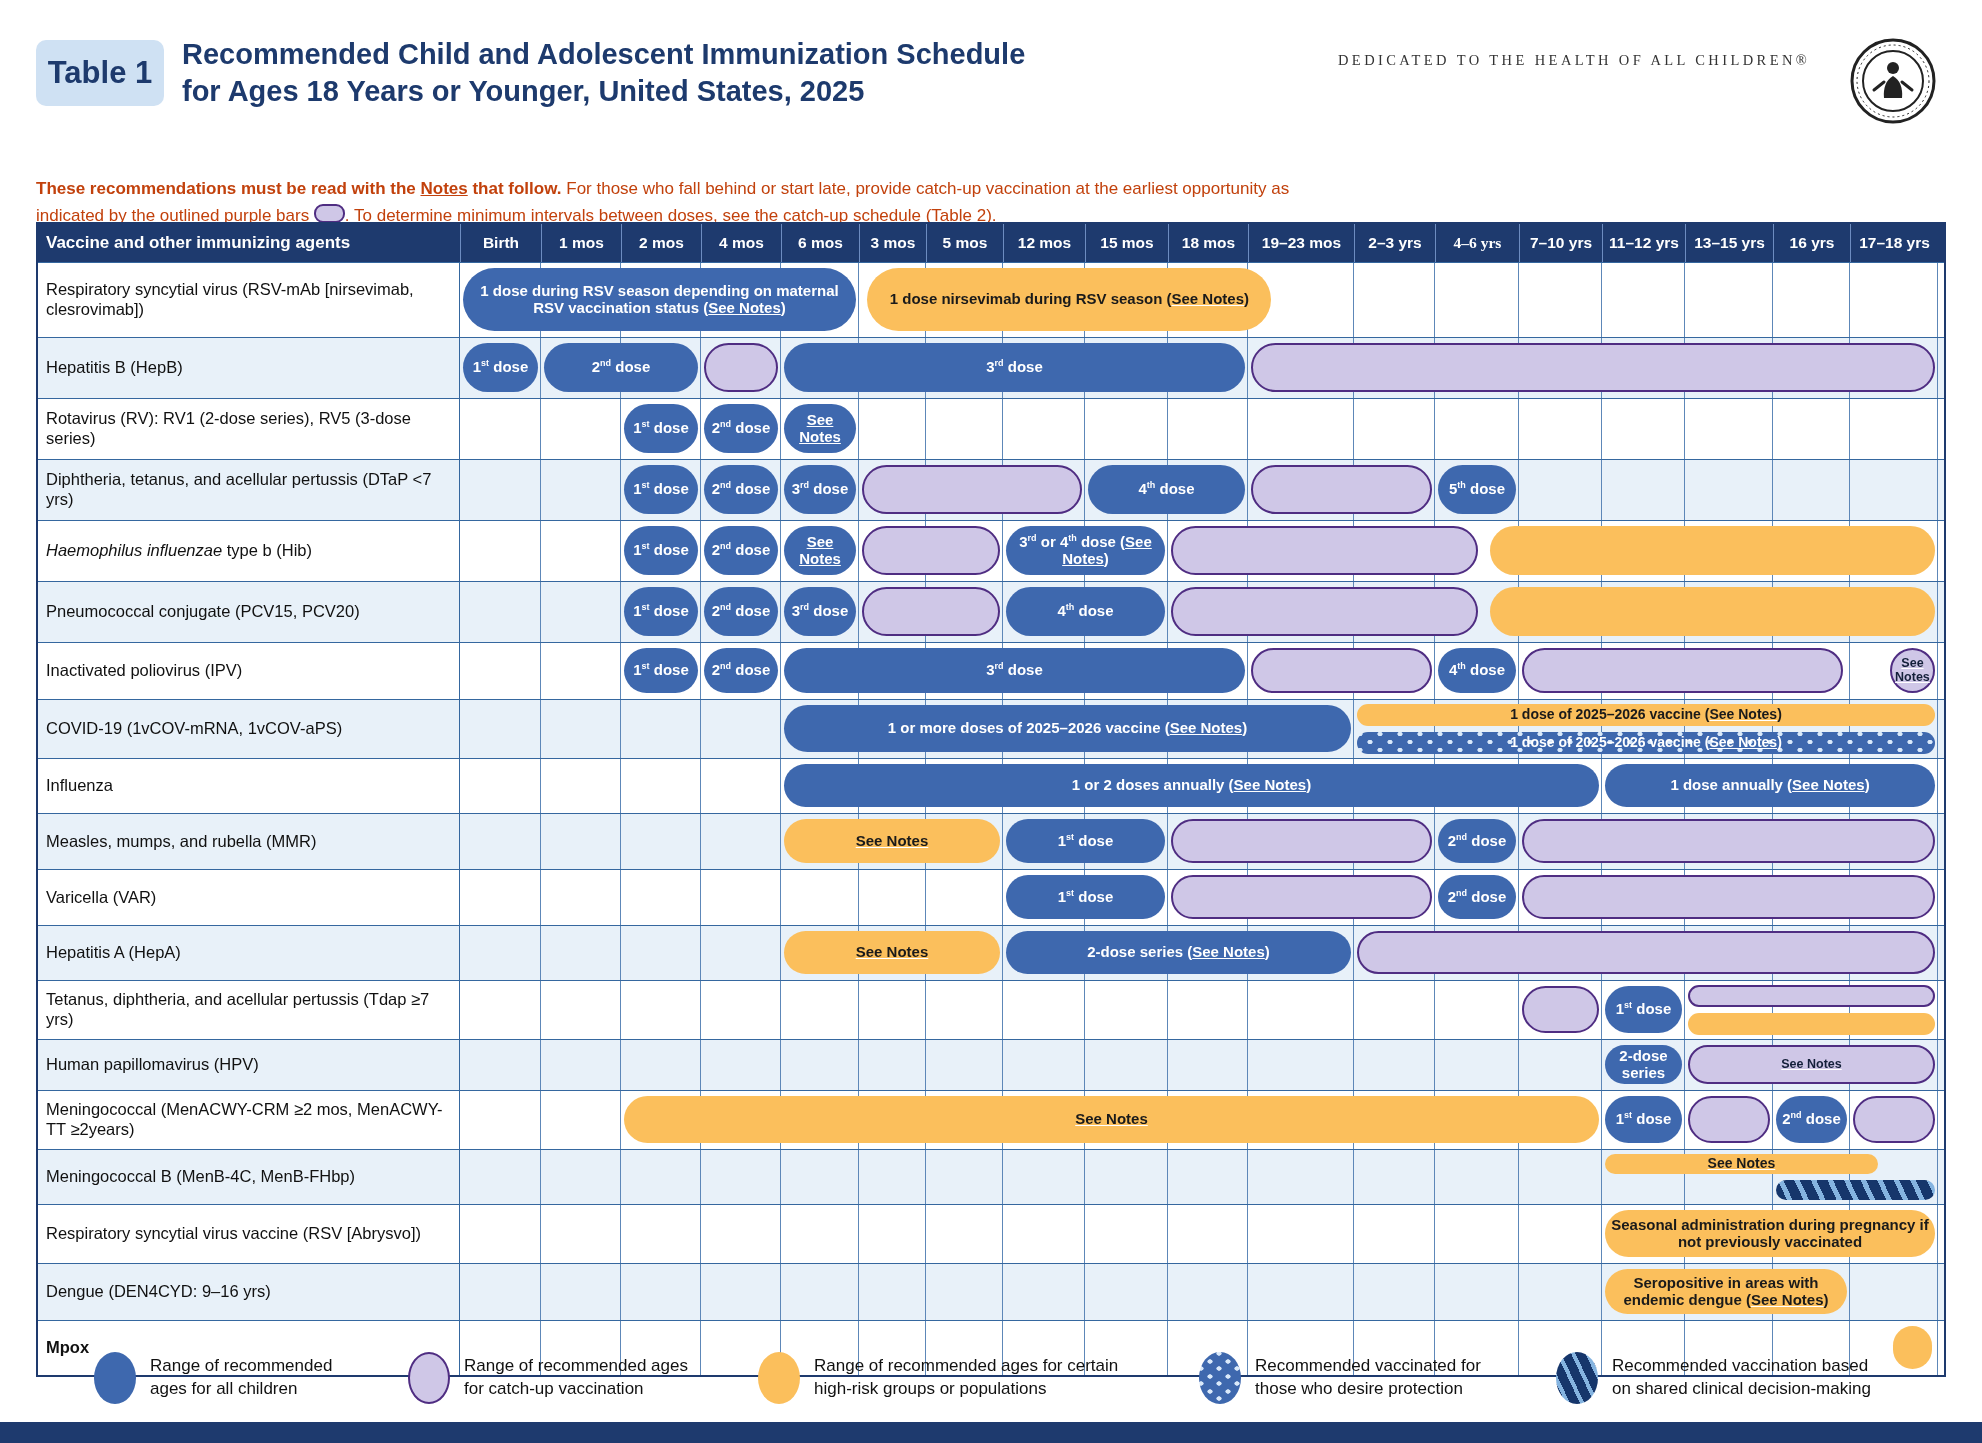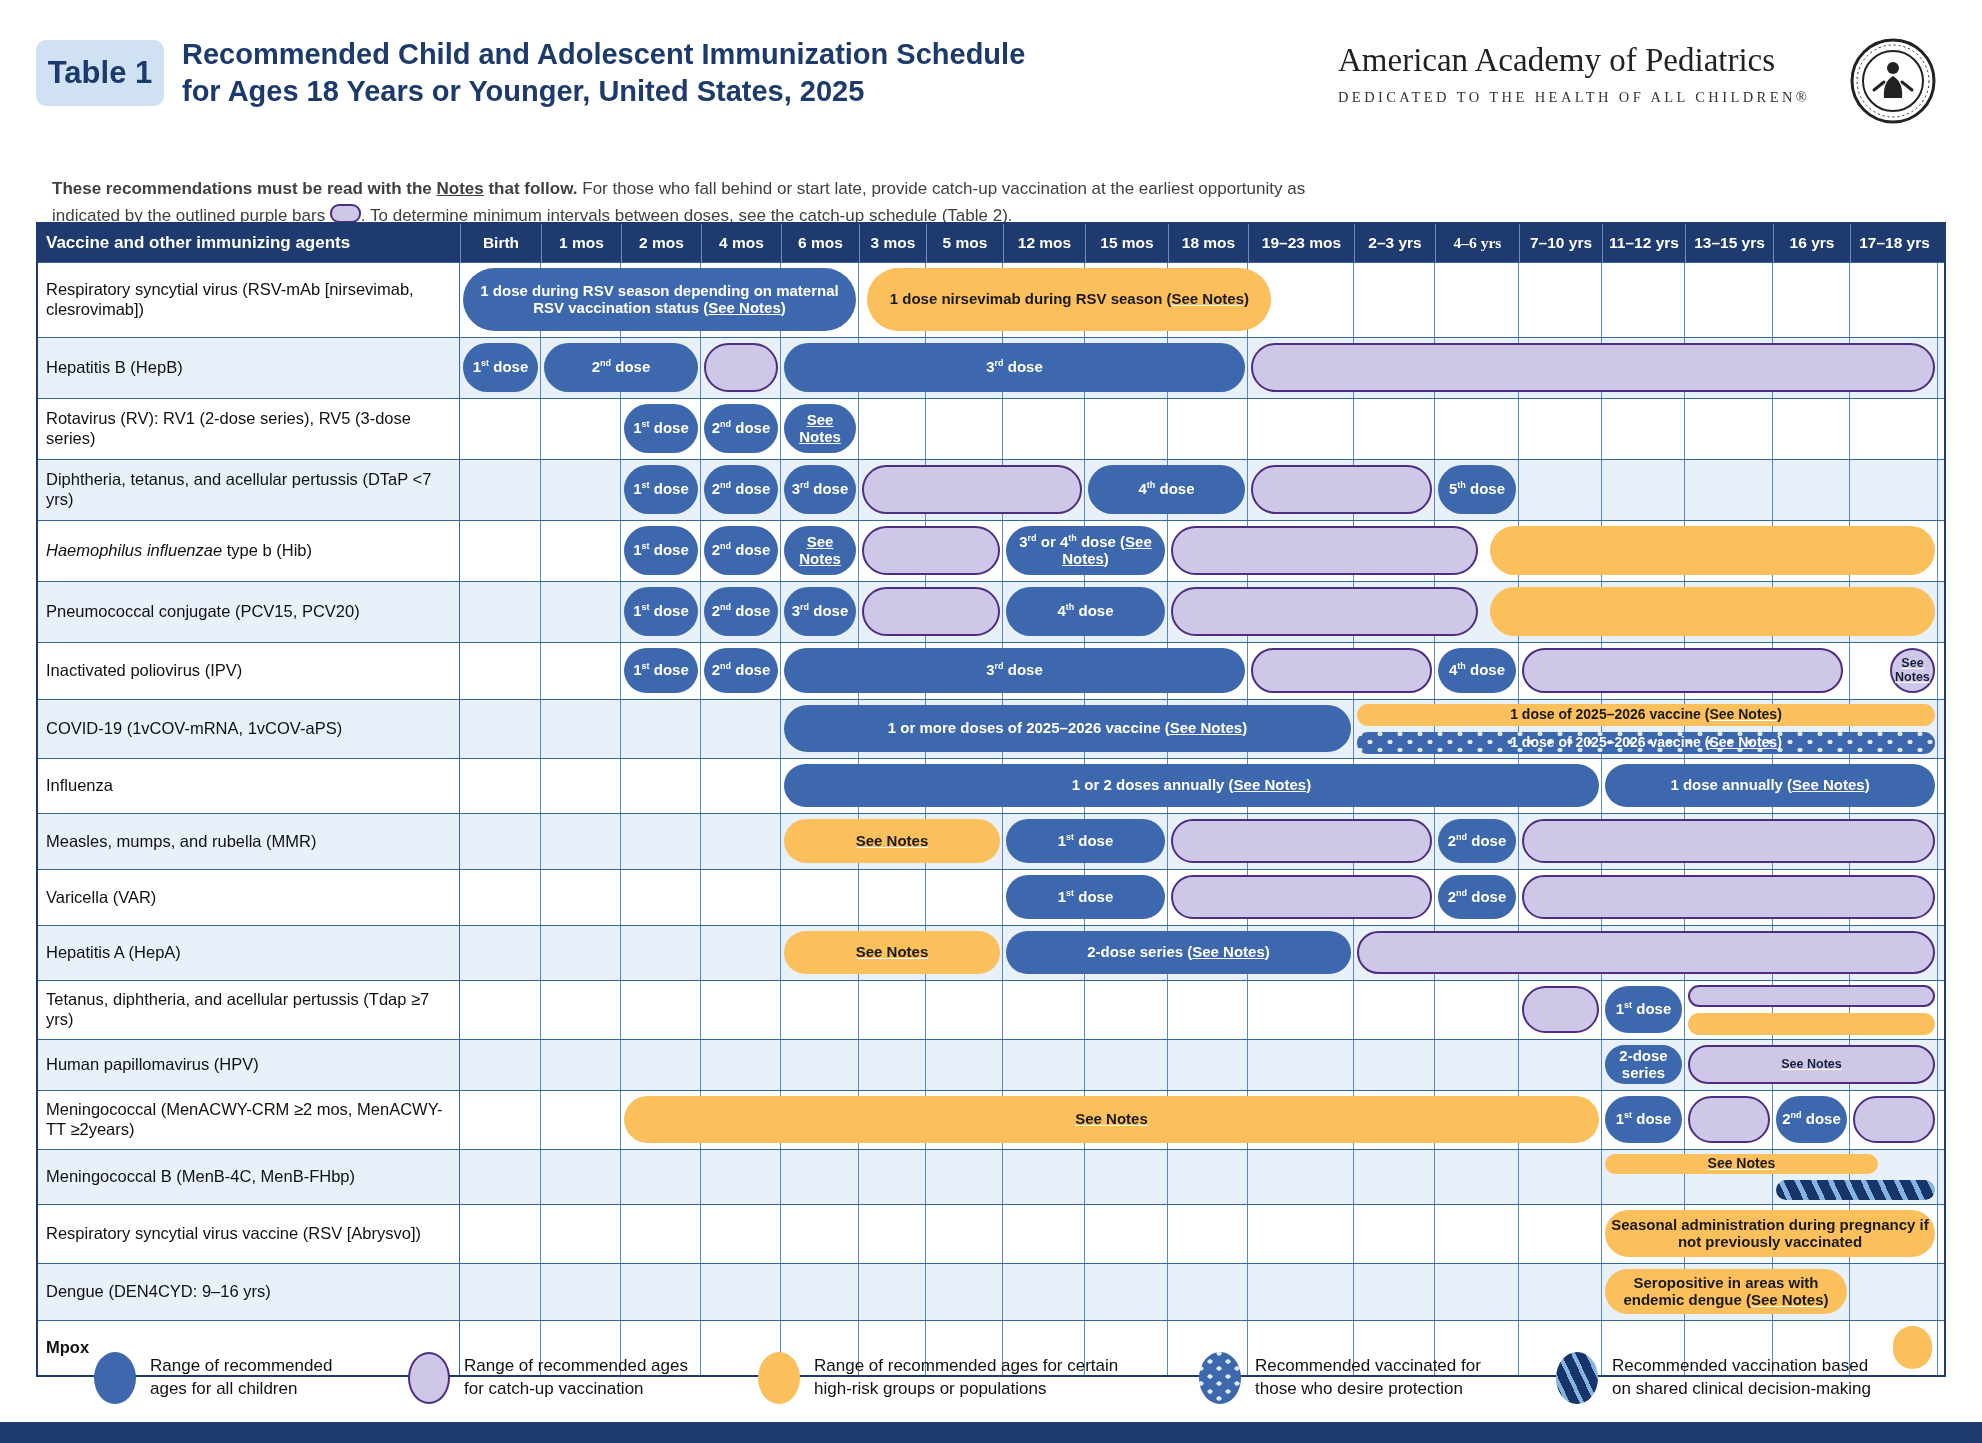--- a/index.html
+++ b/index.html
@@ -12,21 +12,21 @@
   
   #hdr{position:absolute;left:36px;top:36px;width:1910px;}
   #badge{position:absolute;left:0;top:4px;width:128px;height:66px;background:#cfe1f3;border-radius:10px;
          display:flex;align-items:center;justify-content:center;font-size:31px;font-weight:bold;color:#1d3a6d;}
   #title{position:absolute;left:146px;top:0;width:1000px;font-size:29px;font-weight:bold;color:#1d3a6d;line-height:1.28;}
   #aap{position:absolute;right:88px;top:6px;text-align:left;width:520px;}
   #aap-name{font-family:"Liberation Serif",serif;font-size:33px;color:#222;}
   #aap-tag{font-family:"Liberation Serif",serif;font-size:14.5px;letter-spacing:3.4px;color:#333;margin-top:10px;}
   #aap-seal{position:absolute;right:10px;top:2px;}
 
-  #intro{position:absolute;left:52px;top:158px;width:1260px;font-size:17px;line-height:1.6;color:#404040;}
+  #intro{position:absolute;left:36px;top:158px;width:1260px;font-size:17px;line-height:1.6;color:#c2410c;}
   .pill-glyph{display:inline-block;width:27px;height:15px;background:#cfc7e7;border:2px solid #4f2d82;border-radius:9px;vertical-align:-2px;}
 
   
   #tbl{position:absolute;left:36px;top:222px;width:1910px;border:2px solid #1e3a6e;box-sizing:border-box;background:#fff;}
   #thead{display:flex;background:#1e3a6e;color:#fff;height:38px;align-items:stretch;}
   #thead .lab{width:422px;display:flex;align-items:center;padding-left:8px;font-weight:bold;font-size:17px;box-sizing:border-box;}
   #thead .age{display:flex;align-items:center;justify-content:center;font-weight:bold;font-size:15.5px;
               border-left:1px solid #6d8cc0;box-sizing:border-box;text-align:center;}
   .trow{position:relative;border-top:1px solid #35679f;}
   .trow.tint{background:#e8f1f9;}
@@ -61,21 +61,20 @@
 
   #footerbar{position:absolute;left:0;bottom:0;width:1982px;height:21px;background:#1e3a6e;}
 </style>
 </head>
 <body>
 
 <div id="hdr">
   <div id="badge">Table 1</div>
   <div id="title">Recommended Child and Adolescent Immunization Schedule<br>for Ages 18 Years or Younger, United States, 2025</div>
   <div id="aap">
-    <div id="aap-name">American Academy of Pediatrics</div>
     <div id="aap-tag">DEDICATED TO THE HEALTH OF ALL CHILDREN®</div>
   </div>
   <svg id="aap-seal" width="86" height="86" viewBox="0 0 86 86">
     <circle cx="43" cy="43" r="41" fill="#fff" stroke="#222" stroke-width="3"></circle>
     <circle cx="43" cy="43" r="30" fill="none" stroke="#222" stroke-width="2"></circle>
     <circle cx="43" cy="43" r="36" fill="none" stroke="#222" stroke-width="1" stroke-dasharray="2 3"></circle>
     <circle cx="43" cy="30" r="6" fill="#222"></circle>
     <path d="M43 38 C36 42 33 50 34 60 L52 60 C53 50 50 42 43 38 Z" fill="#222"></path>
     <path d="M34 44 L24 52 M52 44 L62 52" stroke="#222" stroke-width="3" stroke-linecap="round"></path>
   </svg>

